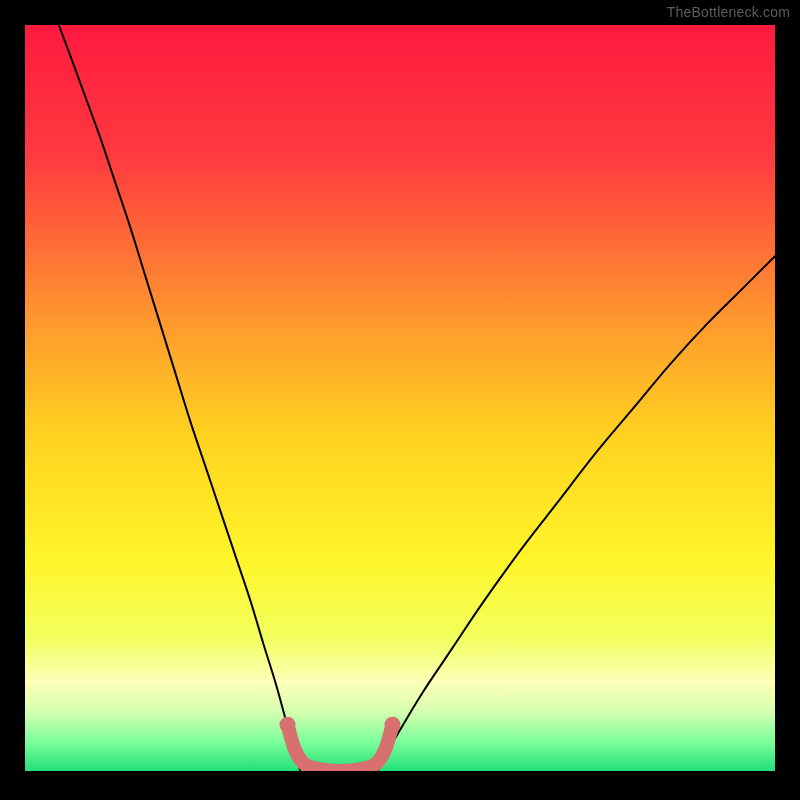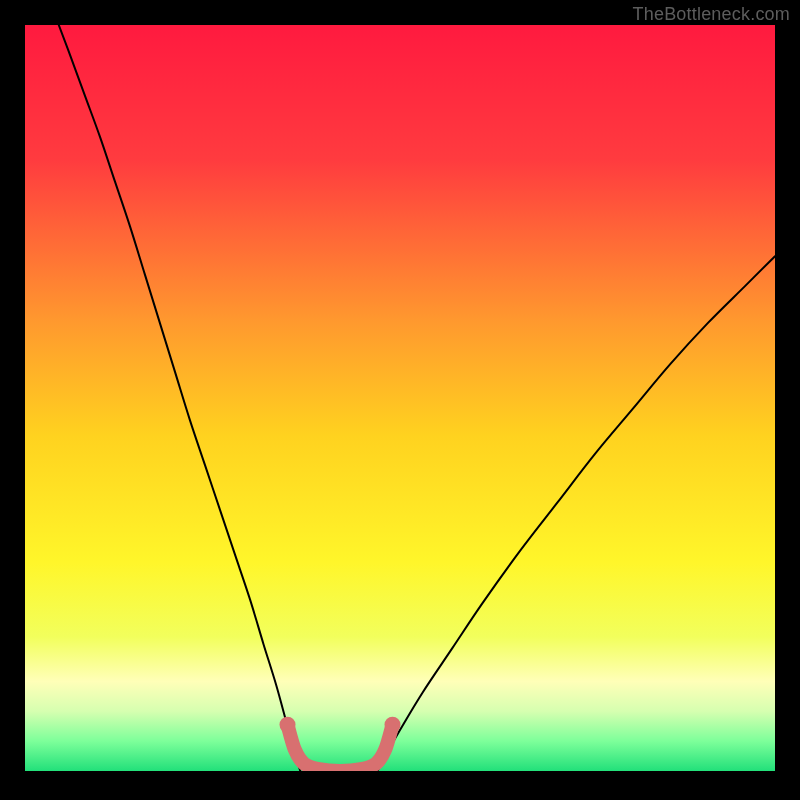--- a/index.html
+++ b/index.html
@@ -25,21 +25,21 @@
     top: 25px;
     width: 750px;
     height: 746px;
     overflow: hidden;
   }
   .watermark {
     position: absolute;
     top: 4px;
     right: 10px;
     color: #5d5d5d;
-    font-size: 18px;
+    font-size: 14px;
     font-weight: 400;
     letter-spacing: 0.2px;
   }
 </style>
 </head>
 <body>
 
 <div class="frame">
   <div class="watermark">TheBottleneck.com</div>
   <div class="plot">

